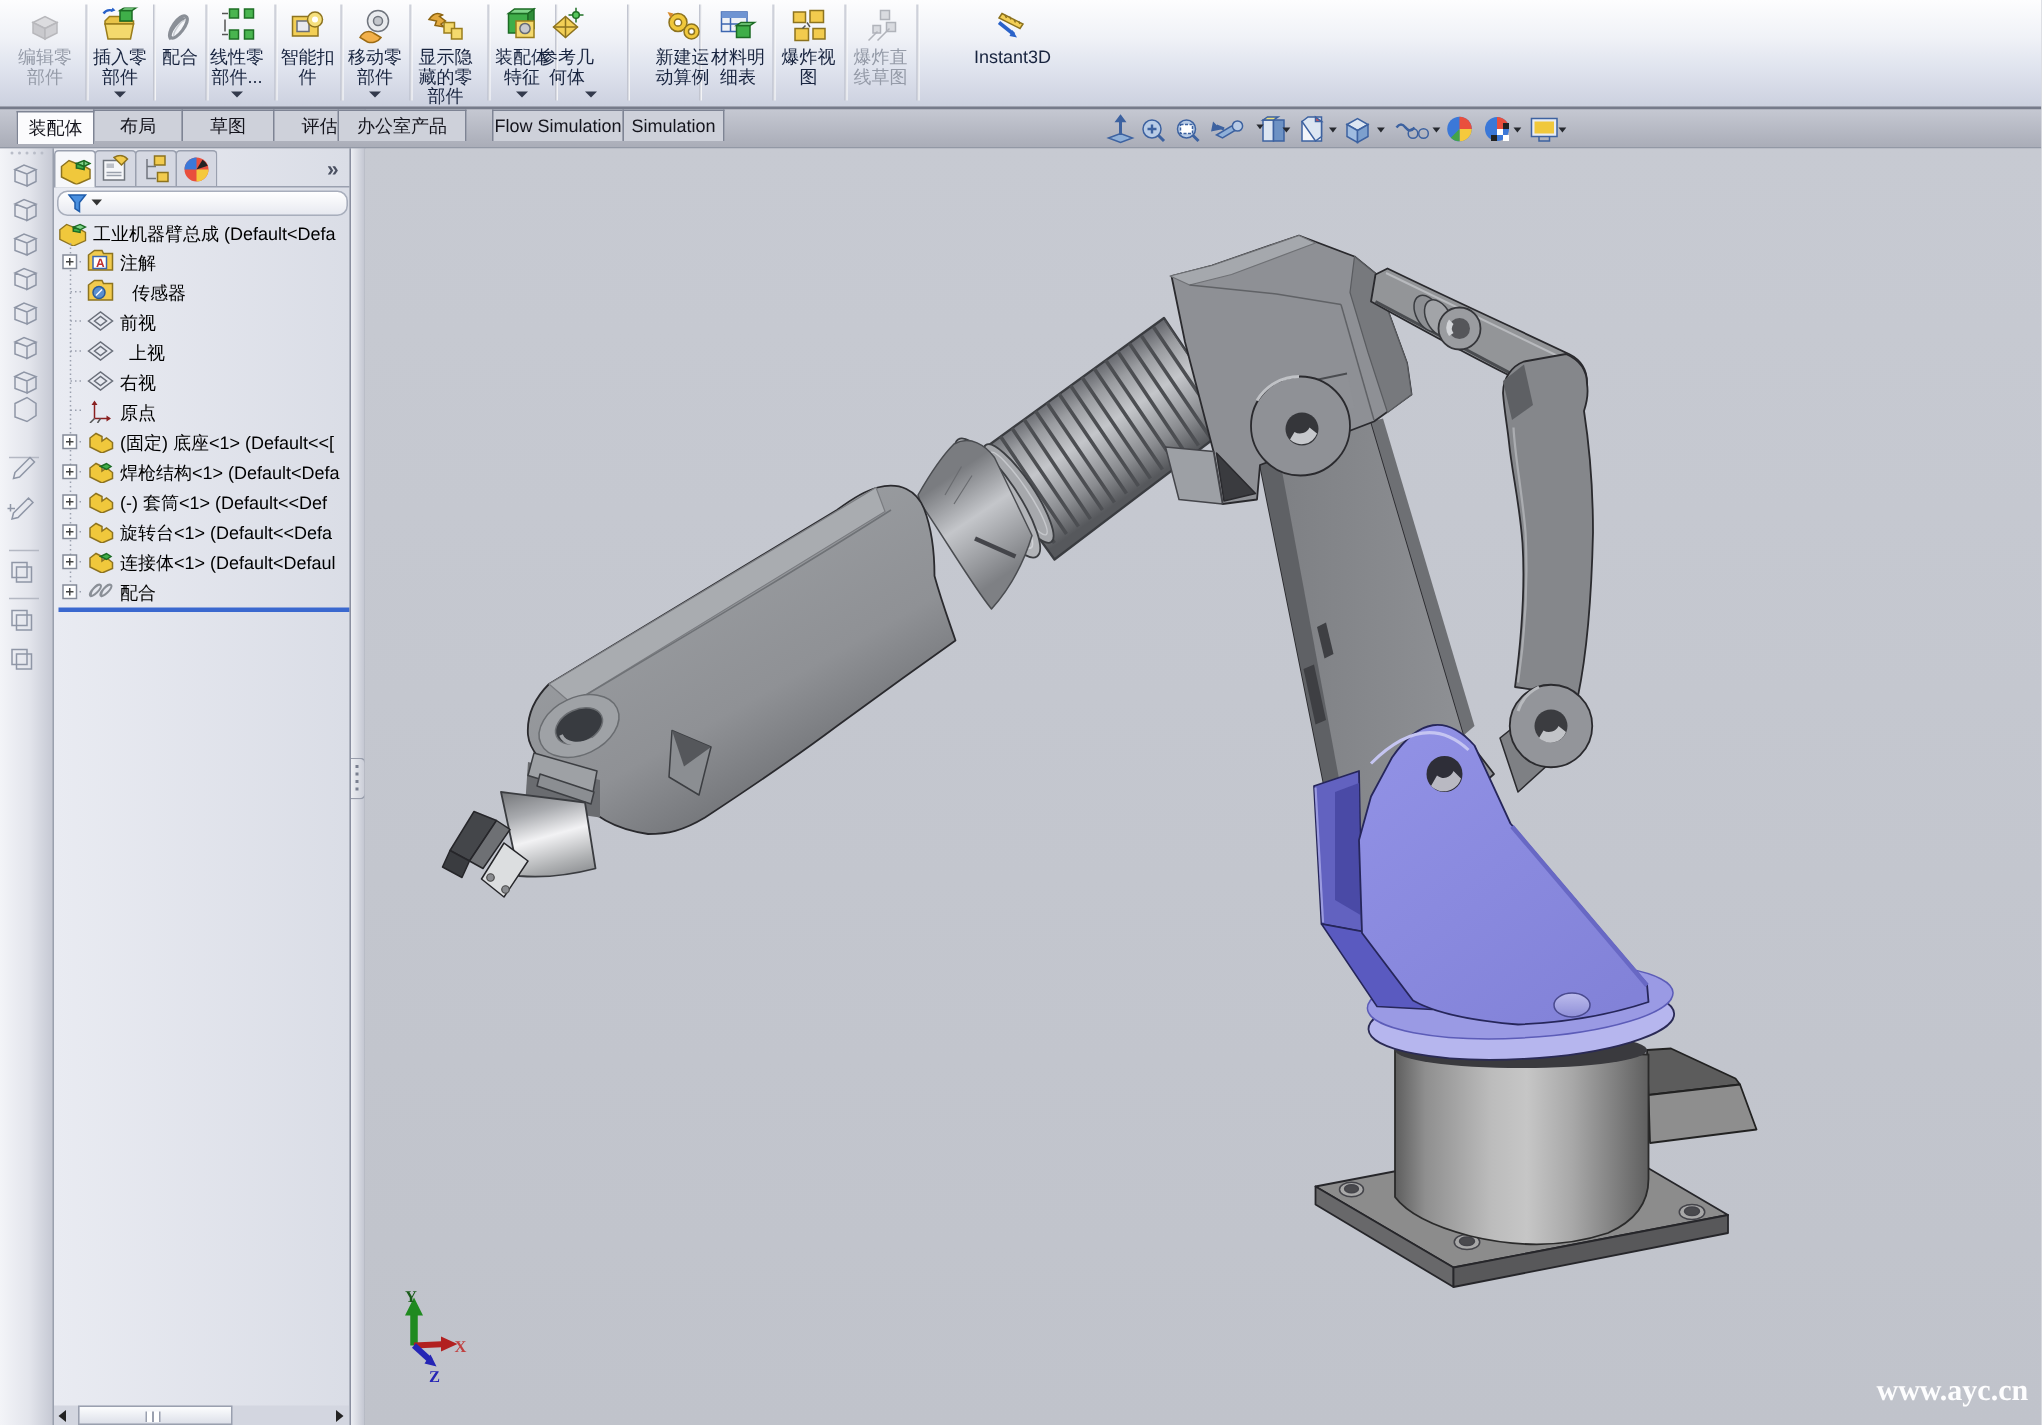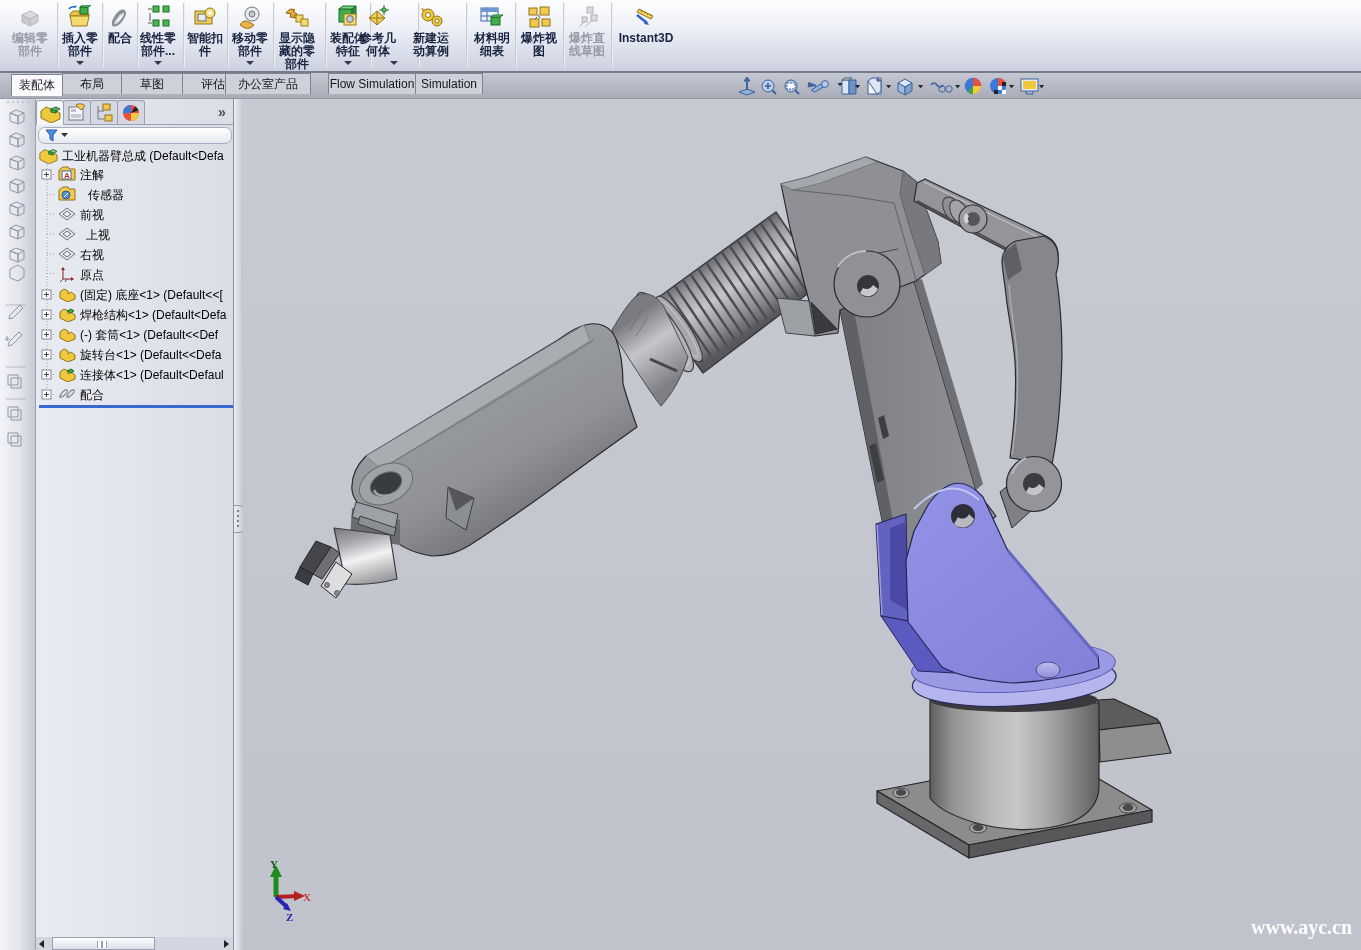--- a/index.html
+++ b/index.html
@@ -1,21 +1,21 @@
 <!DOCTYPE html>
 <html><head>
 <meta charset="utf-8">
 <style>
   html,body{margin:0;padding:0;}
   #app{position:relative;width:1361px;height:950px;overflow:hidden;
        font-family:"Liberation Sans",sans-serif;background:#c4c7cf;}
   .abs{position:absolute;}
   
   #toolbar{left:0;top:0;width:1361px;height:71px;
-    background:linear-gradient(#fdfdfe 0%,#f0f2f7 35%,#dfe3ee 65%,#ccd1df 100%);font-weight:bold;}
+    background:linear-gradient(#fdfdfe 0%,#f0f2f7 35%,#dfe3ee 65%,#ccd1df 100%);}
   #toolbar-line{left:0;top:71px;width:1361px;height:2px;background:#767b8a;}
   .tbtn{position:absolute;top:2px;height:66px;text-align:center;color:#18243f;
         font-size:12px;line-height:13px;}
   .tbtn .ic{display:block;margin:3px auto 1px auto;width:26px;height:26px;}
   .tbtn.dis{color:#959ba8;}
   .tsep{position:absolute;top:3px;width:2px;height:64px;
         background:linear-gradient(90deg,#b6bac7,#ffffff);}
   .caret{position:absolute;width:0;height:0;border-left:4px solid transparent;
          border-right:4px solid transparent;border-top:4px solid #333a4c;}
   
@@ -141,21 +141,21 @@
         </svg>
       装配体<br>特征</div>
     <div class="tbtn" style="left:349px;width:58px">
       <svg class="ic" viewBox="0 0 26 26">
           <path d="M4 13l8-7 8 7-8 7z" fill="#f3cf56" stroke="#8d731f"></path>
           <path d="M12 6v14M4 13h16" stroke="#8d731f"></path>
           <circle cx="19" cy="5" r="2.2" fill="#57c75e" stroke="#1f7026"></circle>
           <path d="M19 0v3M19 7v3M14 5h3M21 5h3" stroke="#1f7026"></path>
         </svg>
       参考几<br>何体</div>
-    <div class="tbtn" style="left:400px;width:62px">
+    <div class="tbtn" style="left:424px;width:62px">
       <svg class="ic" viewBox="0 0 26 26">
           <g fill="#f0c83c" stroke="#8d731f">
             <circle cx="10" cy="10" r="6"></circle>
             <circle cx="19" cy="16" r="5"></circle>
           </g>
           <circle cx="10" cy="10" r="2.4" fill="#fff" stroke="#8d731f"></circle>
           <circle cx="19" cy="16" r="2" fill="#fff" stroke="#8d731f"></circle>
           <path d="M3 3l4 1-2 3z" fill="#d98b2b"></path>
         </svg>
       新建运<br>动算例</div>
@@ -182,21 +182,21 @@
     <div class="tbtn dis" style="left:556px;width:62px">
       <svg class="ic" viewBox="0 0 26 26">
           <g stroke="#b0b3ba" fill="#d9dbe0">
             <rect x="13" y="2" width="6" height="6"></rect>
             <rect x="17" y="10" width="6" height="6"></rect>
             <rect x="8" y="12" width="5" height="5"></rect>
             <path d="M5 22l6-6M11 22l8-8" fill="none"></path>
           </g>
         </svg>
       爆炸直<br>线草图</div>
-    <div class="tbtn" style="left:615px;width:62px">
+    <div class="tbtn" style="left:644px;width:62px">
       <svg class="ic" viewBox="0 0 26 26">
           <path d="M6 4l14 7-2 3L4 7z" fill="#f3cf56" stroke="#8d731f"></path>
           <path d="M8 5l1 2M11 6l1 2M14 8l1 2M17 9l1 2" stroke="#8d731f"></path>
           <path d="M4 10l10 8" stroke="#2a62c9" stroke-width="2.4" fill="none"></path>
           <path d="M16 20l-5-1 2-4z" fill="#2a62c9"></path>
         </svg>
       Instant3D</div>
     <div class="caret" style="left:76px;top:61px"></div>
     <div class="caret" style="left:154px;top:61px"></div>
     <div class="caret" style="left:246px;top:61px"></div>

